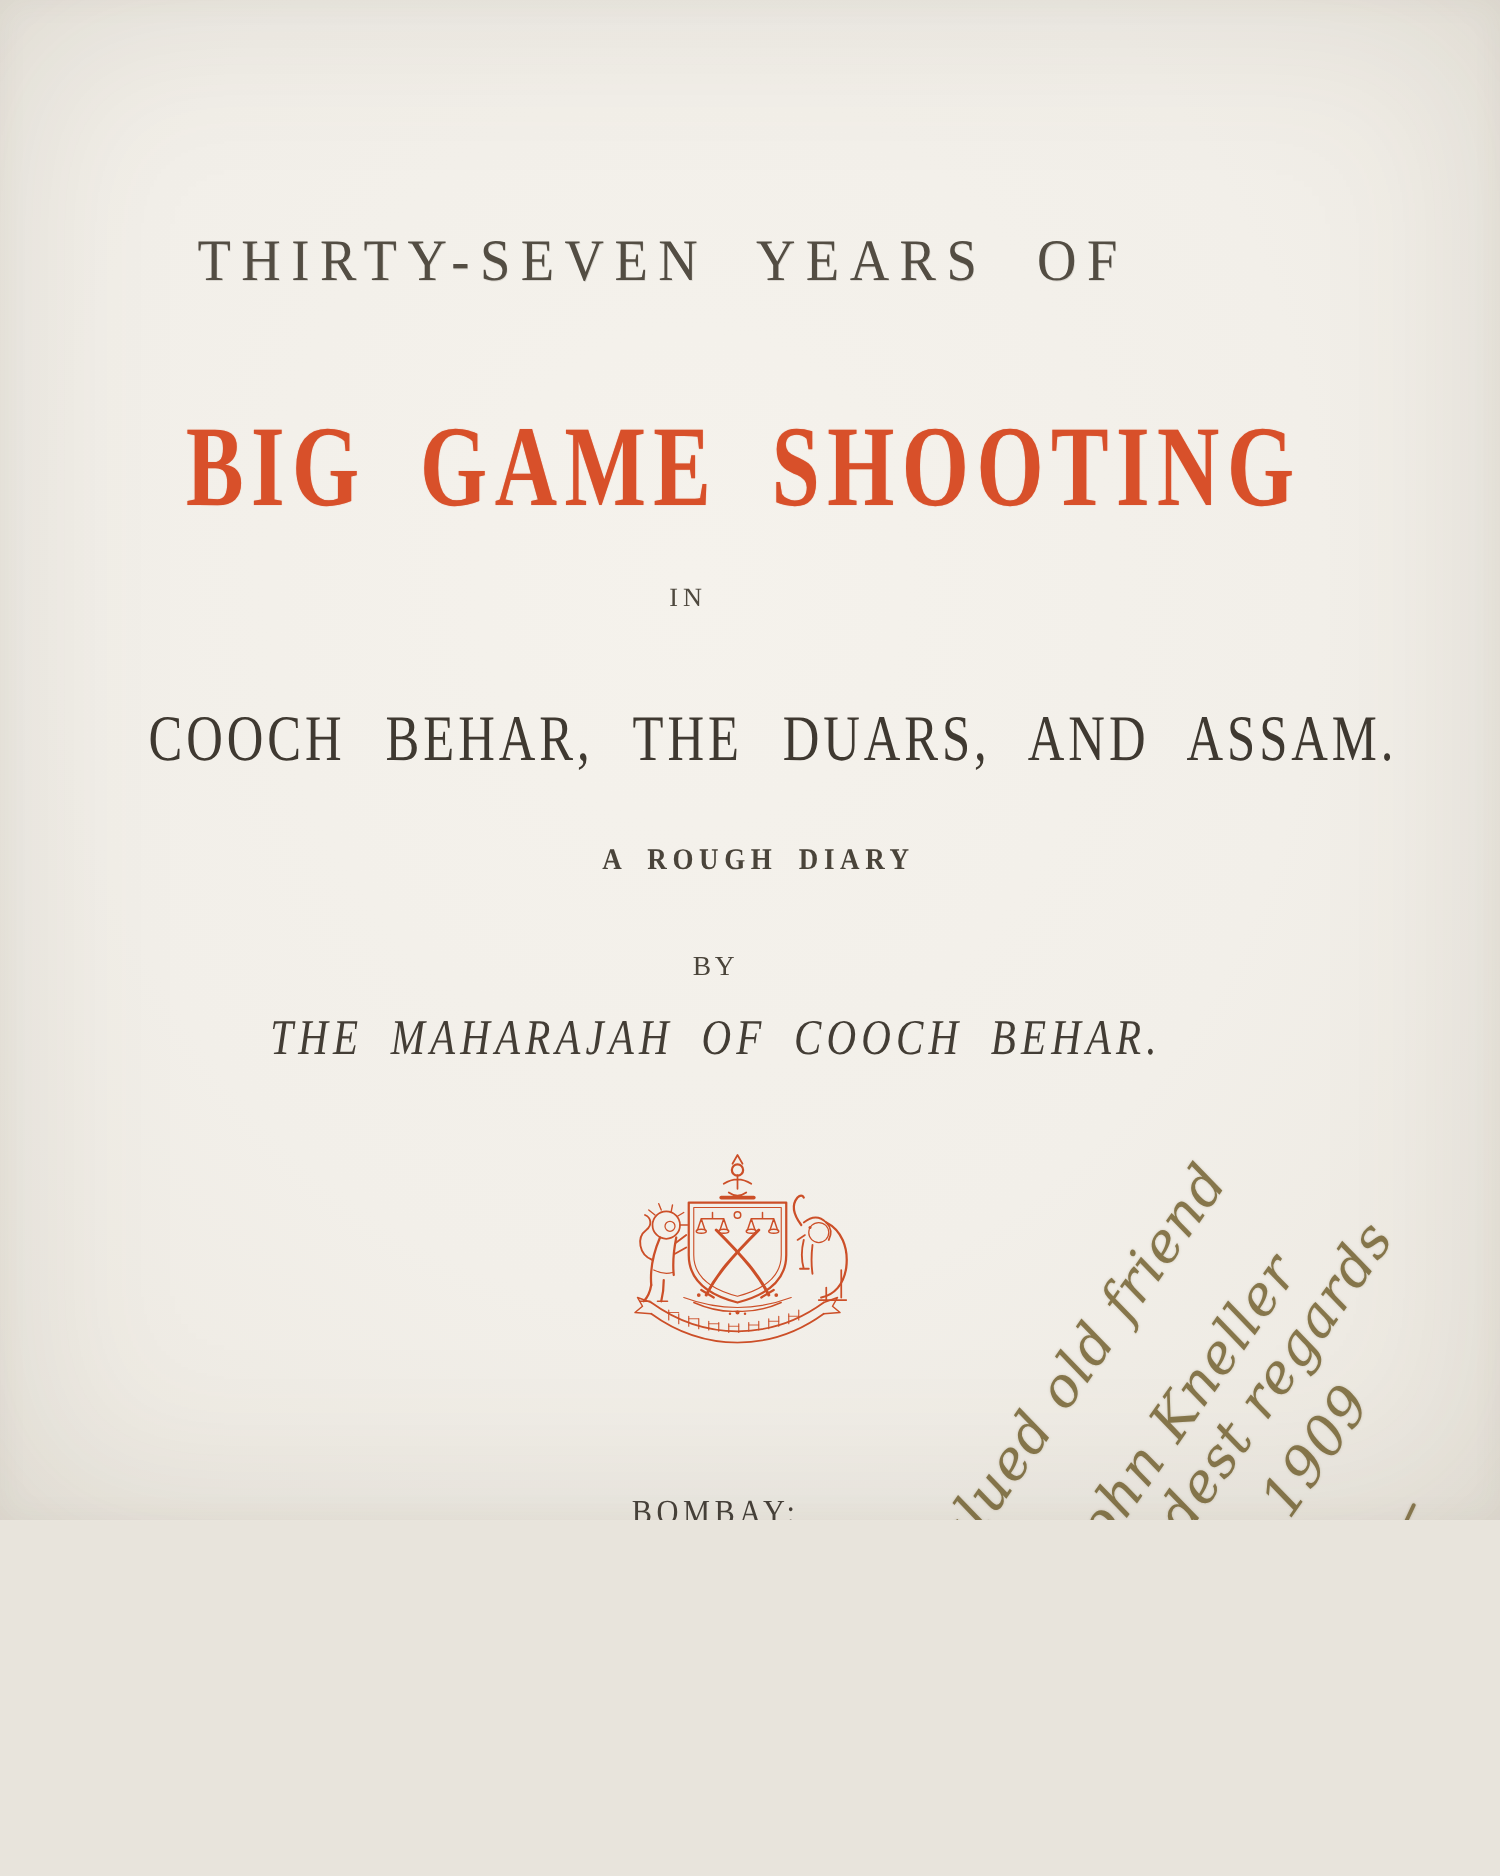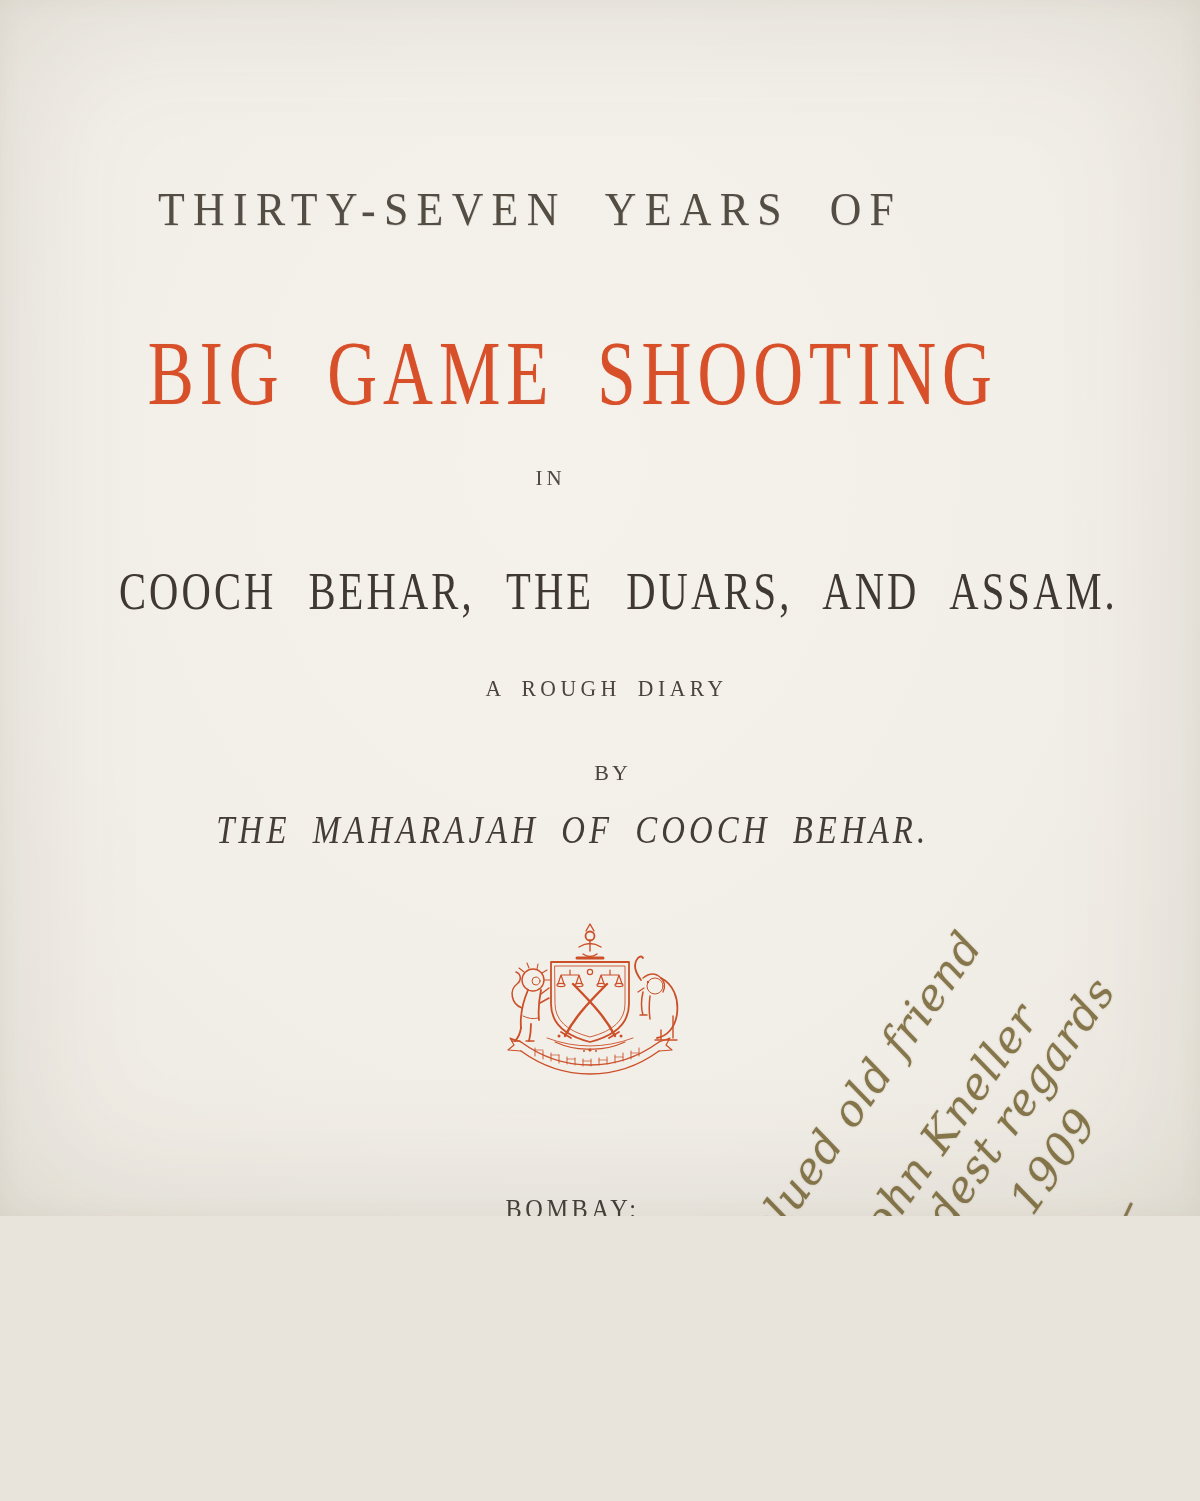--- a/index.html
+++ b/index.html
@@ -14,29 +14,29 @@
   .page::after{
     content:"";position:absolute;inset:0;pointer-events:none;
     box-shadow:inset 0 0 150px rgba(92,82,62,0.13), inset 0 0 26px rgba(92,82,62,0.05);
   }
   .cline{position:absolute;left:0;width:1145px;text-align:center;white-space:nowrap;line-height:1;}
   .sq{display:inline-block;transform-origin:50% 50%;}
   .ink{color:#4a443b;text-shadow:0.5px 0.5px 0 rgba(40,34,26,0.12);}
 
   .series{top:186px;font-size:47px;letter-spacing:9px;word-spacing:22px;color:#534d43;margin-left:-42px;}
   .series .sq{transform:scaleX(0.93);}
-  .main-title{top:327px;font-size:92px;font-weight:normal;letter-spacing:8px;word-spacing:26px;color:#d8502a;
+  .main-title{top:327px;font-size:92px;font-weight:bold;letter-spacing:8px;word-spacing:26px;color:#d8502a;
     text-shadow:0 0 1px rgba(216,80,42,0.45);}
   .main-title .sq{transform:scaleX(0.75);}
   .conn{top:468px;font-size:21px;letter-spacing:4px;color:#4f493f;margin-left:-22px;}
   .subtitle{top:566px;font-size:52px;letter-spacing:4px;word-spacing:24px;color:#3f3931;margin-left:-22px;}
   .subtitle .sq{transform:scaleX(0.78);}
-  .diary{top:676px;font-size:24px;letter-spacing:5px;word-spacing:8px;color:#4a443a;margin-left:34px;}
+  .diary{top:676px;font-size:24px;letter-spacing:5px;word-spacing:8px;color:#4a443a;margin-left:34px;font-weight:bold;}
   .diary .sq{transform:scaleX(0.9);}
-  .byline{top:762px;font-size:22px;letter-spacing:3px;color:#4a443a;margin-left:40px;}
+  .byline{top:762px;font-size:22px;letter-spacing:3px;color:#4a443a;}
   .author{top:810px;font-size:40px;letter-spacing:5px;word-spacing:12px;color:#433d35;font-style:italic;}
   .author .sq{transform:scaleX(0.82);}
 
   .crest{position:absolute;left:495px;top:920px;width:190px;height:155px;}
 
   .imprint-city{top:1196px;font-size:27px;letter-spacing:4px;color:#45403a;}
   .imprint-city .sq{transform:scaleX(0.9);}
   .imprint-press{top:1228px;font-size:18px;letter-spacing:5px;word-spacing:10px;color:#45403a;}
   .imprint-press .sq{transform:scaleX(0.85);}
   .imprint-rule{position:absolute;top:1267px;left:552px;width:42px;height:2px;display:flex;gap:5px;}

